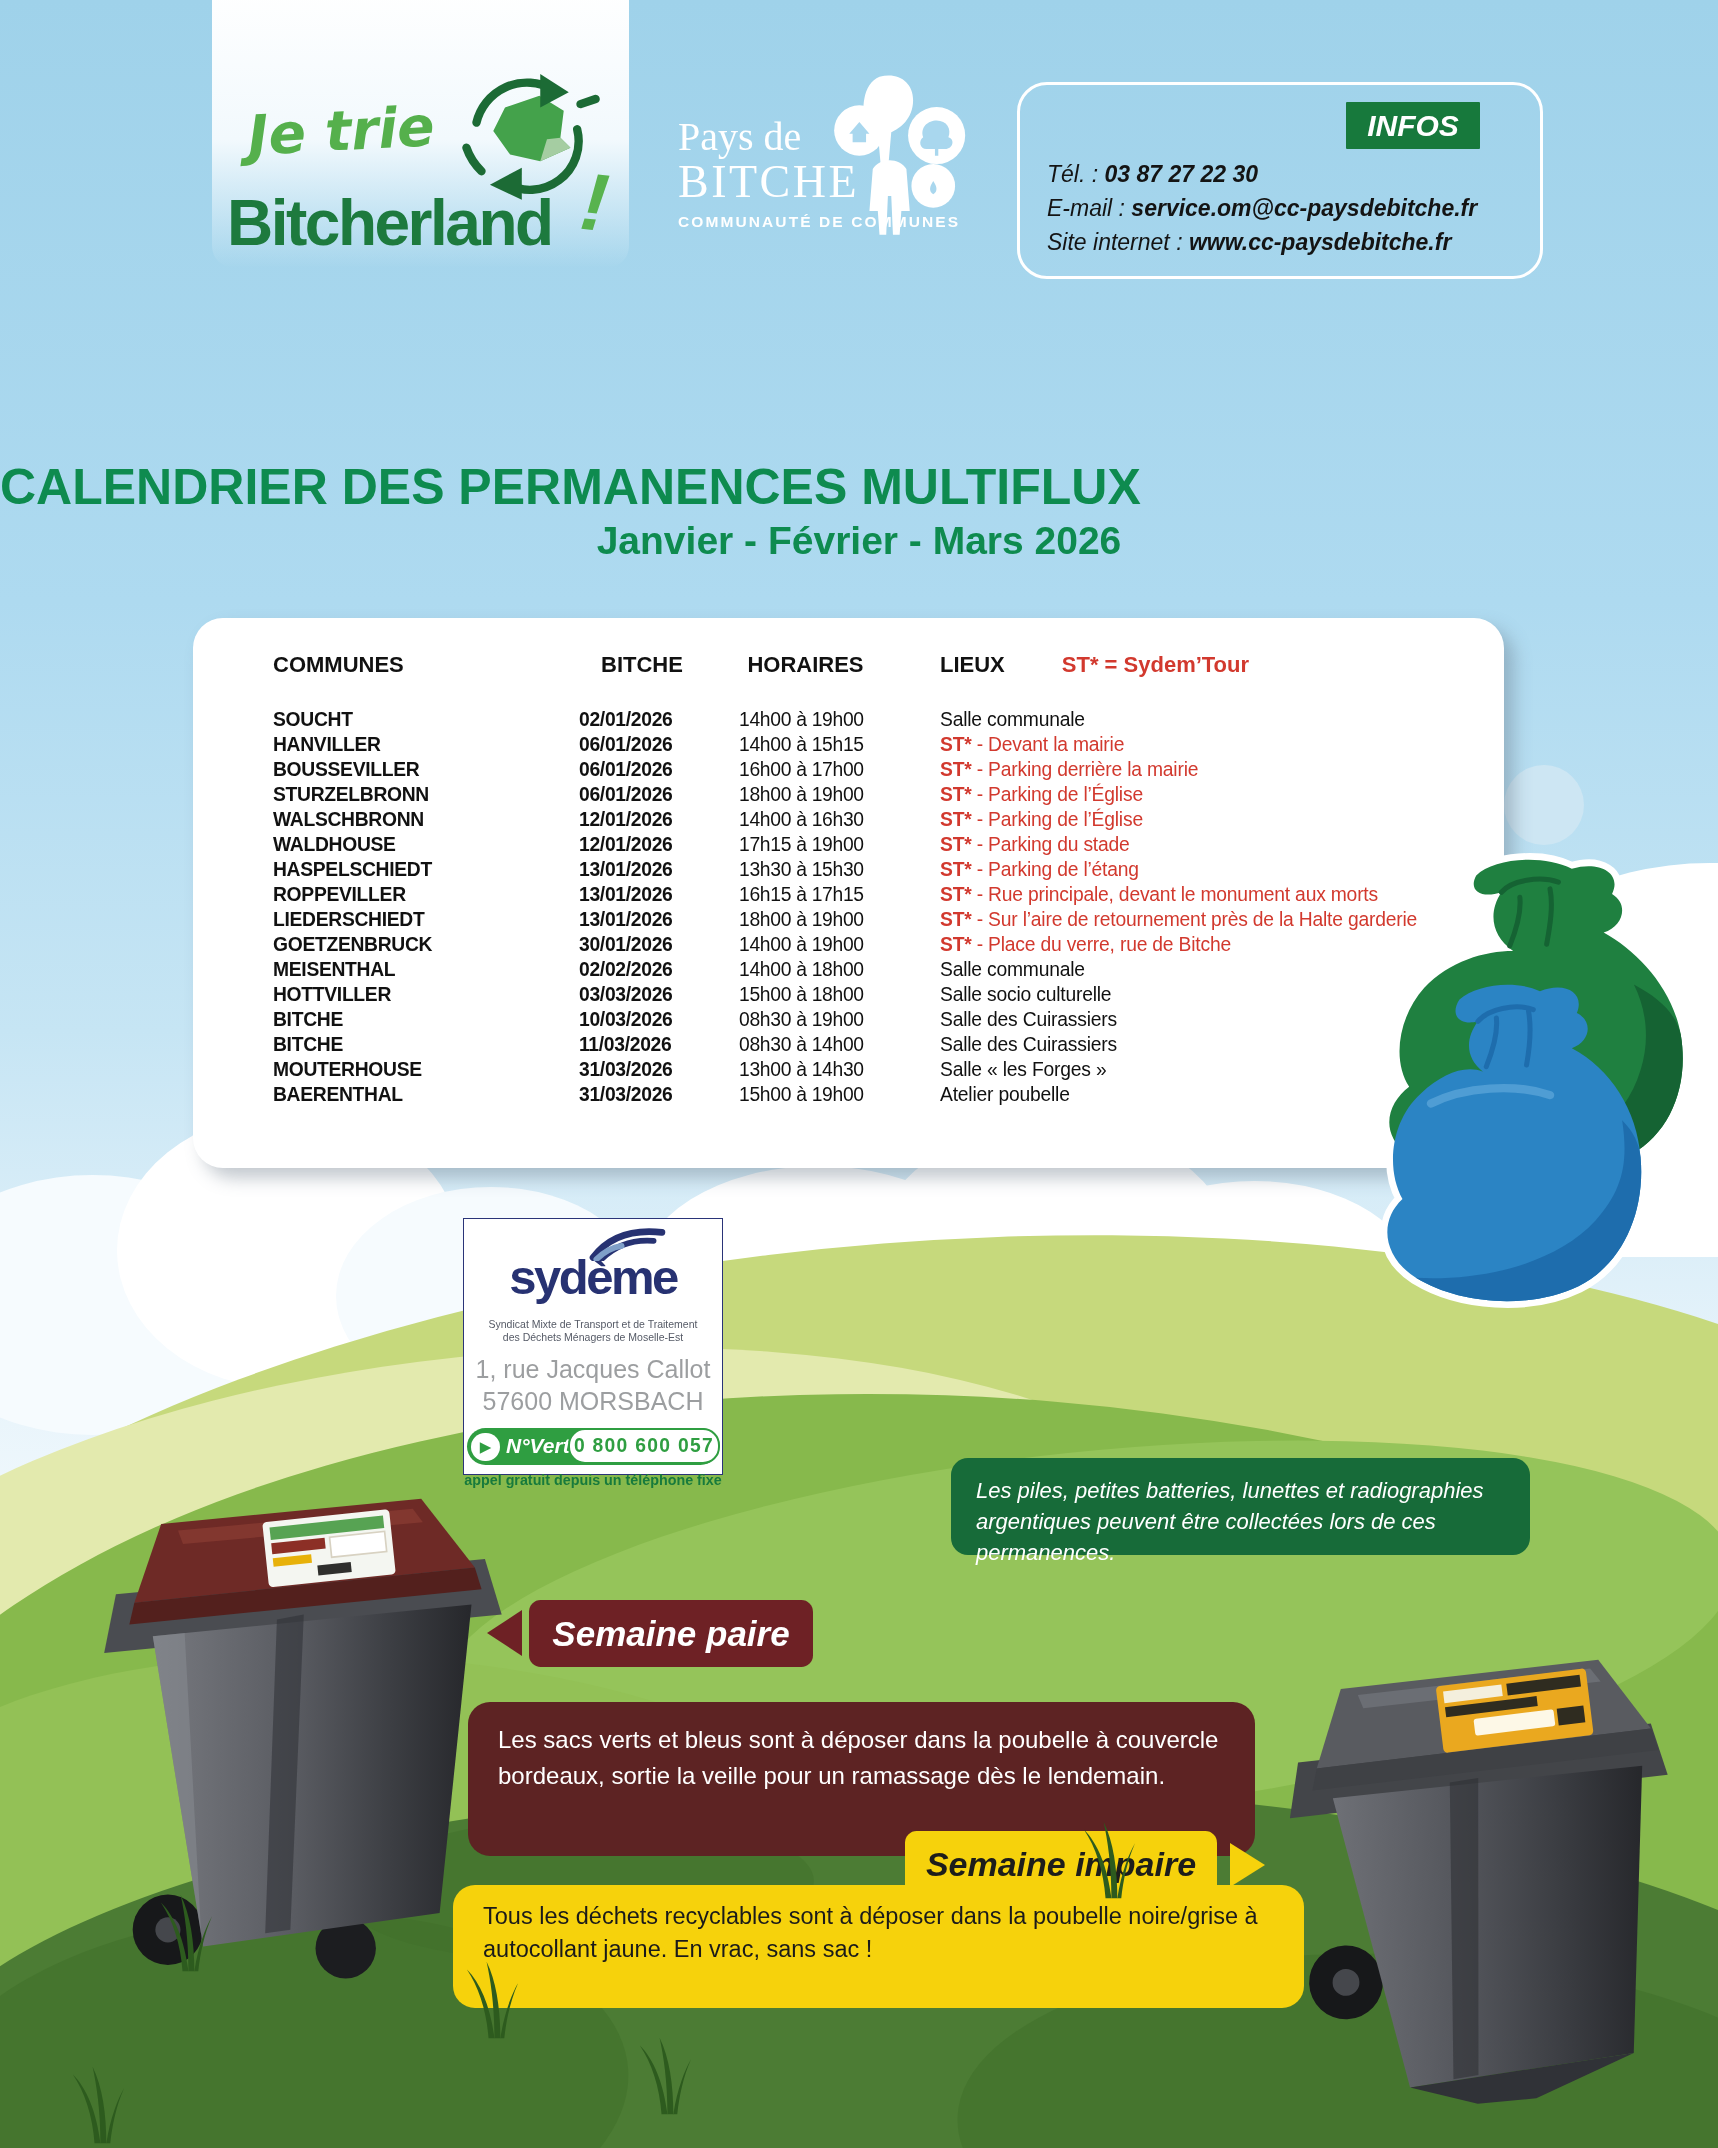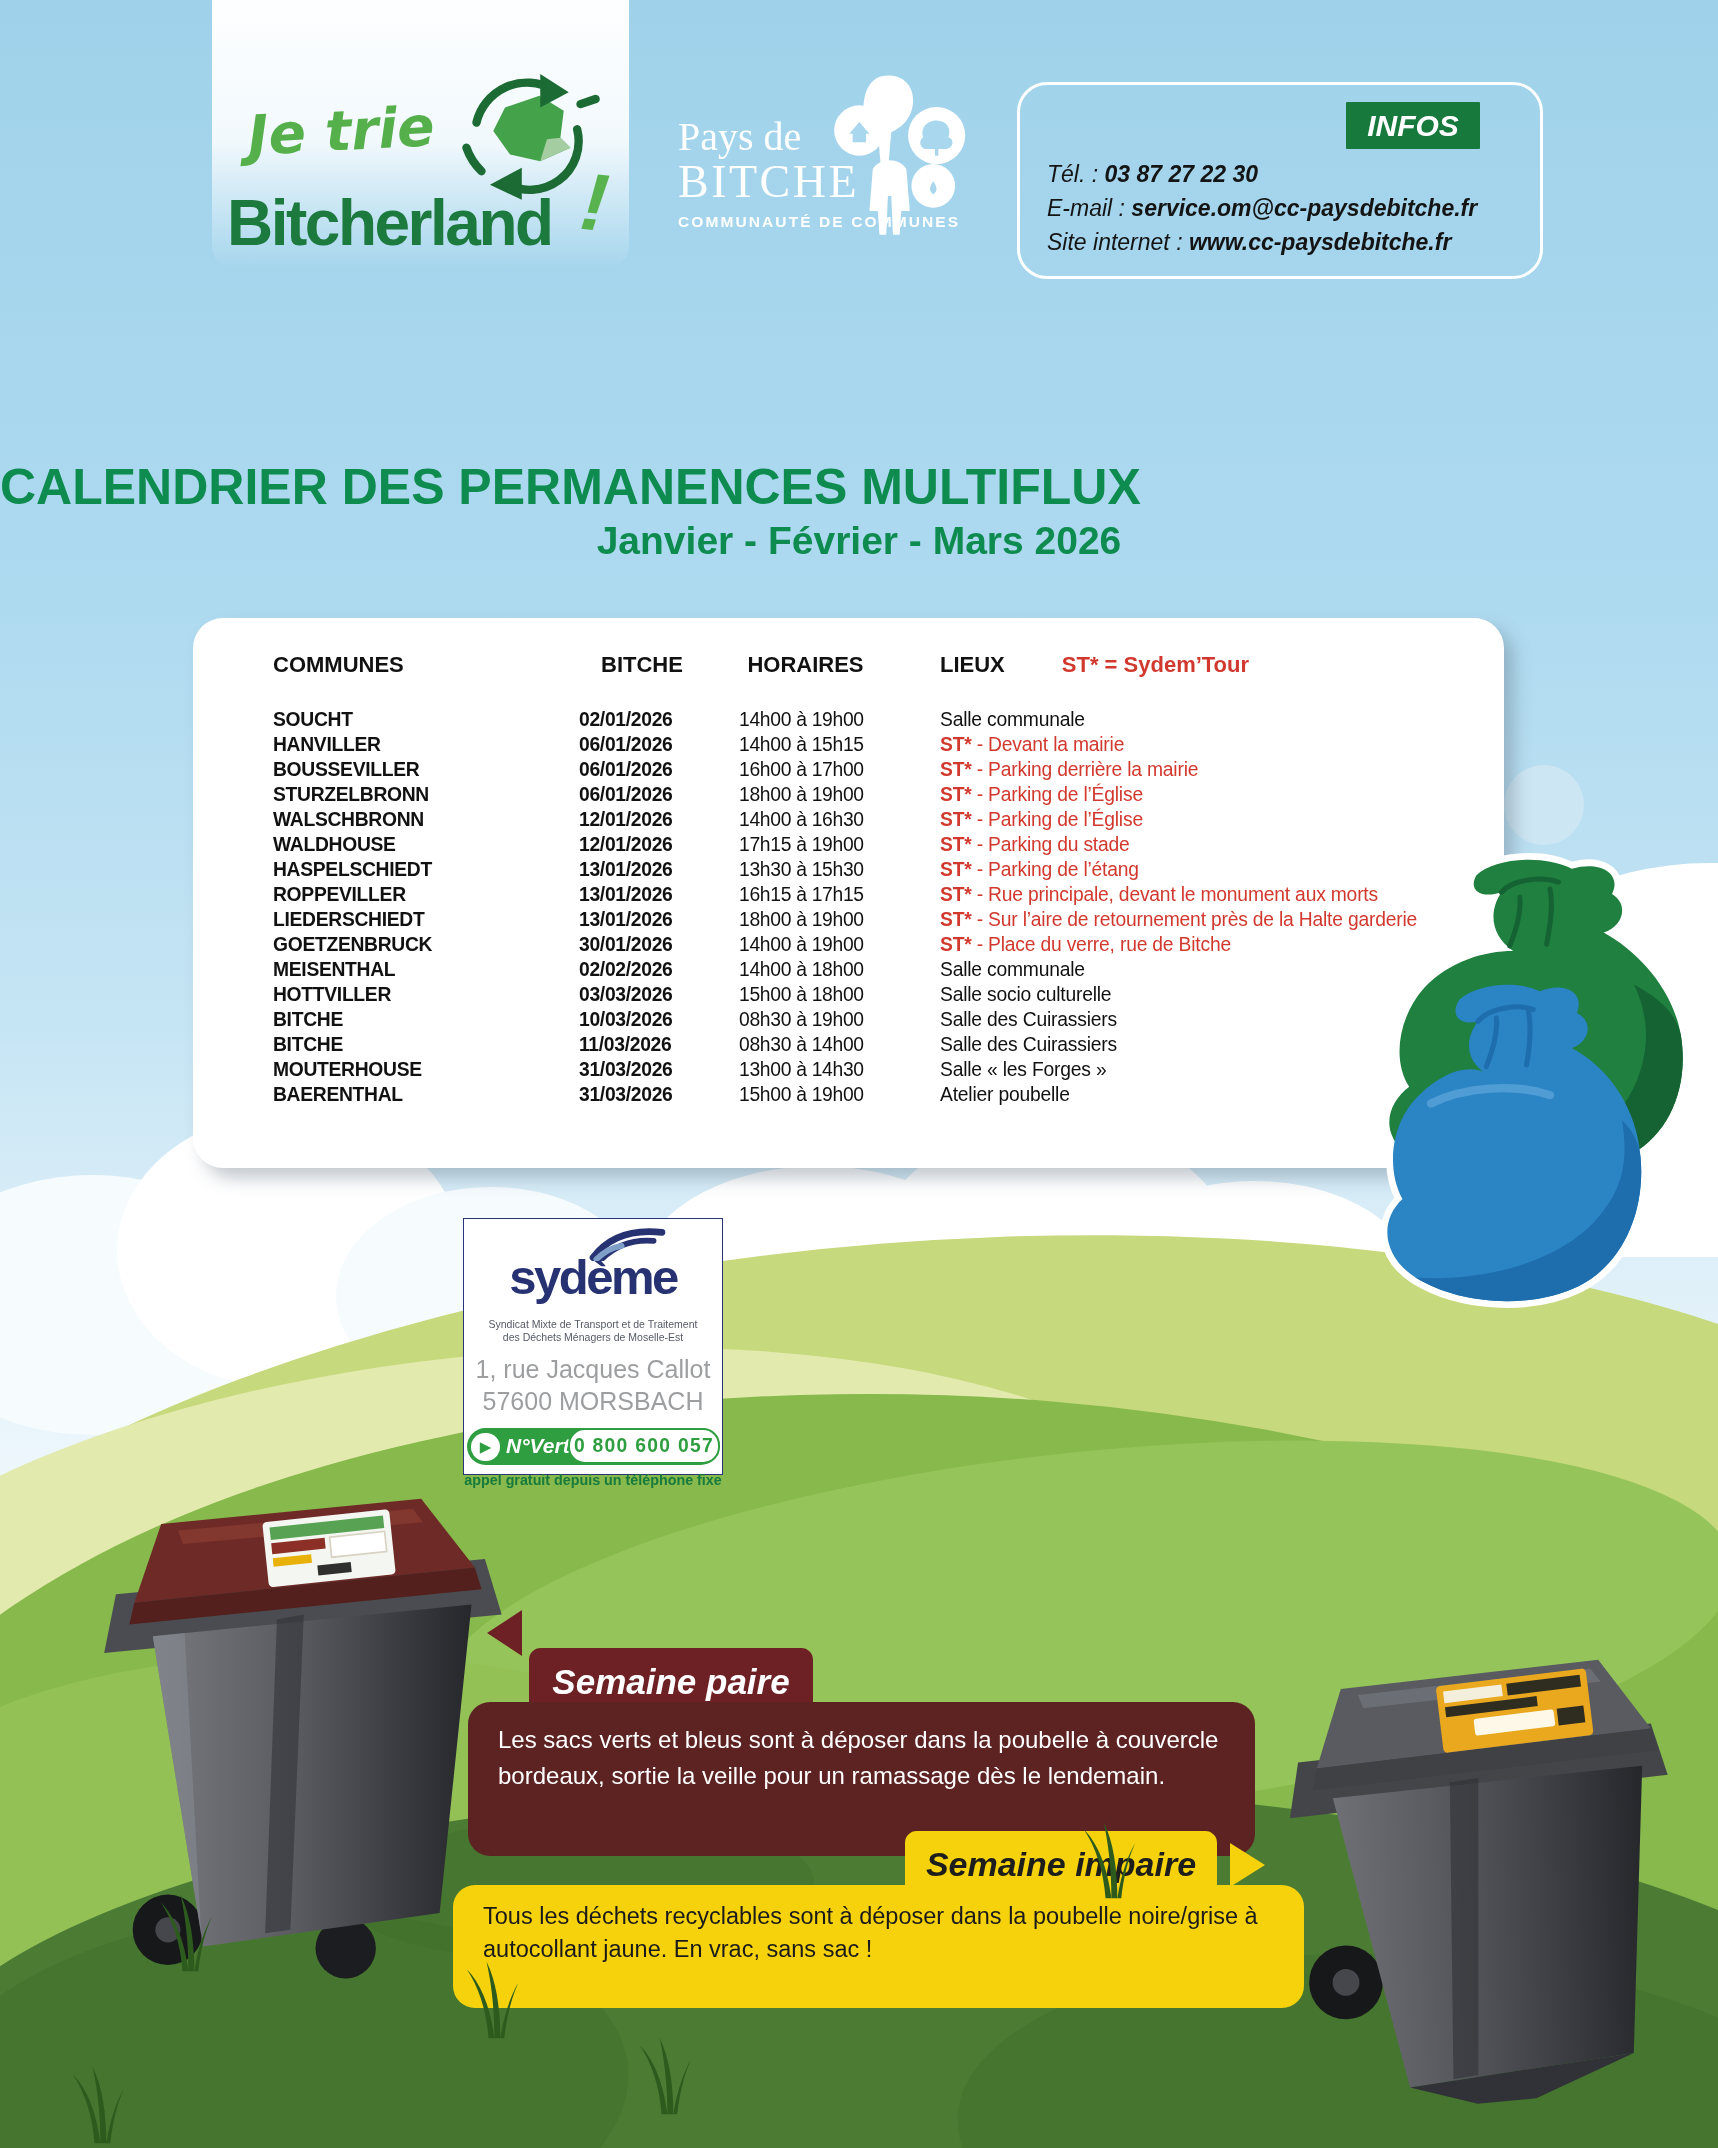--- a/index.html
+++ b/index.html
@@ -65,21 +65,21 @@
   .nvert-label{position:absolute;left:39px;top:5.9px;color:#fff;font-style:italic;font-weight:bold;font-size:21px;}
   .nvert-num{position:absolute;left:101px;top:0;width:148px;height:32px;background:#fff;border:2.5px solid #2f9e41;
       border-radius:17px;color:#2f9e41;font-weight:bold;font-size:19.3px;letter-spacing:1.3px;line-height:32px;}
   .syd-note{font-size:14.3px;font-weight:bold;color:#177a3c;margin-top:6.7px;}
   
   .note-box{position:absolute;left:951px;top:1458px;width:579px;height:97px;background:#176b39;border-radius:17px;
       color:#fff;font-style:italic;font-size:22px;line-height:1.42;padding:17px 25px;box-sizing:border-box;}
   
   .banner{position:absolute;border-radius:11.7px;display:flex;align-items:center;justify-content:center;
       font-style:italic;font-weight:bold;}
-  .paire-banner{left:529px;top:1600px;width:284px;height:67px;background:#6e2125;color:#fff;font-size:35px;margin-top:48px;}
+  .paire-banner{left:529px;top:1600px;width:284px;height:67px;background:#6e2125;color:#fff;font-size:35px;}
   .tri-left{position:absolute;left:487px;top:1610px;width:0;height:0;
       border-top:23.5px solid transparent;border-bottom:23.5px solid transparent;border-right:35px solid #6e2125;}
   .paire-box{position:absolute;left:468px;top:1702px;width:787px;height:154px;background:#5d2323;border-radius:22px;
       color:#fff;padding:20px 30px;box-sizing:border-box;}
   .box-title{font-size:26px;font-weight:bold;line-height:1.45;}
   .box-body{font-size:24px;line-height:1.5;}
   .impaire-banner{left:905px;top:1831px;width:312px;height:67px;background:#f6d20c;color:#1d1d1b;font-size:34px;}
   .tri-right{position:absolute;left:1230px;top:1843px;width:0;height:0;
       border-top:22.7px solid transparent;border-bottom:22.7px solid transparent;border-left:35px solid #f6d20c;}
   .impaire-box{position:absolute;left:453px;top:1885px;width:851px;height:123px;background:#f6d20c;border-radius:22px;
@@ -299,20 +299,21 @@
       <div>57600 MORSBACH</div>
     </div>
     <div class="nvert">
       <div class="nvert-circle">▶</div>
       <div class="nvert-label">N°Vert</div>
       <div class="nvert-num">0 800 600 057</div>
     </div>
     <div class="syd-note">appel gratuit depuis un téléphone fixe</div>
   </div>
 
+  <div class="note-box z5">Les piles, petites batteries, lunettes et radiographies argentiques peuvent être collectées lors de ces permanences.</div>
 
   <div class="tri-left z5"></div>
   <div class="banner paire-banner z5">Semaine paire</div>
   <div class="paire-box z5">
     <div class="box-body">Les sacs verts et bleus sont à déposer dans la poubelle à couvercle bordeaux, sortie la veille pour un ramassage dès le lendemain.</div>
   </div>
 
   <svg class="z6" style="position:absolute;left:84px;top:1487px;" width="432" height="499" viewBox="0 0 515 595">
     <defs>
       <linearGradient id="gbodyL" x1="0" y1="0" x2="1" y2="0">

